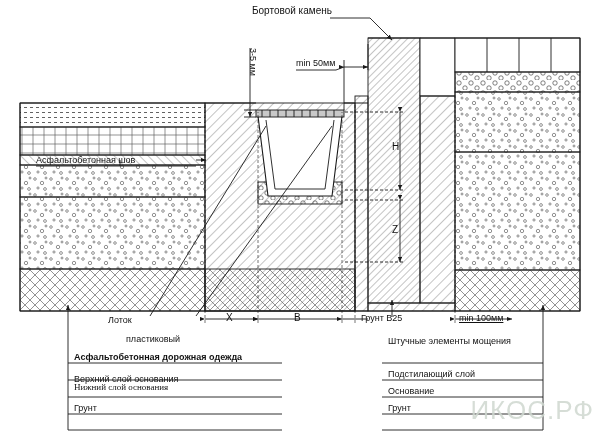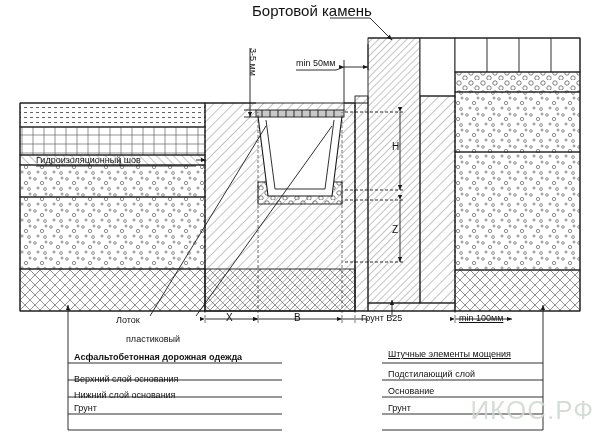--- a/index.html
+++ b/index.html
@@ -178,45 +178,45 @@
       <line x1="543" y1="311" x2="543" y2="430"></line>
       <path d="M543 311 L543 305" marker-end="url(#arrS)"></path>
       <line x1="382" y1="363" x2="543" y2="363"></line>
       <line x1="382" y1="380" x2="543" y2="380"></line>
       <line x1="382" y1="397" x2="543" y2="397"></line>
       <line x1="382" y1="414" x2="543" y2="414"></line>
       <line x1="382" y1="430" x2="543" y2="430"></line>
     </g>
   </svg>
 
-  <div class="lbl" style="left:252px;top:6px;font-size:15px;">Бортовой камень</div>
-
-  <div class="lbl" style="left:36px;top:155px;">Гидроизоляционный шов</div>
+  <div class="lbl" style="left:252px;top:6px;font-size:10px;">Бортовой камень</div>
+
+  <div class="lbl" style="left:36px;top:155px;">Асфальтобетонная шов</div>
 
   <div class="lbl" style="left:296px;top:58px;">min 50мм</div>
 
   <div class="lbl vert" style="left:258px;top:48px;transform:rotate(90deg);">3-5 мм</div>
 
   <div class="lbl" style="left:392px;top:142px;font-size:10px;">H</div>
   <div class="lbl" style="left:392px;top:225px;font-size:10px;">Z</div>
 
   <div class="lbl" style="left:226px;top:313px;font-size:10px;">X</div>
   <div class="lbl" style="left:294px;top:313px;font-size:10px;">B</div>
 
-  <div class="lbl" style="left:116px;top:315px;">Лоток</div>
+  <div class="lbl" style="left:108px;top:315px;">Лоток</div>
   <div class="lbl" style="left:100px;top:334px;margin-left:26px;">пластиковый</div>
 
   <div class="lbl" style="left:361px;top:313px;">Грунт В25</div>
 
   <div class="lbl" style="left:459px;top:313px;text-decoration:underline;">min 100мм</div>
 
   <div class="lbl" style="left:74px;top:352px;font-weight:bold;">Асфальтобетонная дорожная одежда</div>
   <div class="lbl" style="left:74px;top:374px;">Верхний слой основания</div>
-  <div class="lbl" style="left:74px;top:390px;">Нижний слой основания</div>
+  <div class="lbl" style="left:74px;top:382px;font-family:Liberation Serif, serif;">Нижний слой основания</div>
   <div class="lbl" style="left:74px;top:403px;">Грунт</div>
 
-  <div class="lbl" style="left:388px;top:349px;text-decoration:underline;">Штучные элементы мощения</div>
+  <div class="lbl" style="left:388px;top:336px;">Штучные элементы мощения</div>
   <div class="lbl" style="left:388px;top:369px;">Подстилающий слой</div>
   <div class="lbl" style="left:388px;top:386px;">Основание</div>
   <div class="lbl" style="left:388px;top:403px;">Грунт</div>
 
   <div class="wm">ИКОС.РФ</div>
 </div>
 
 </body></html>

